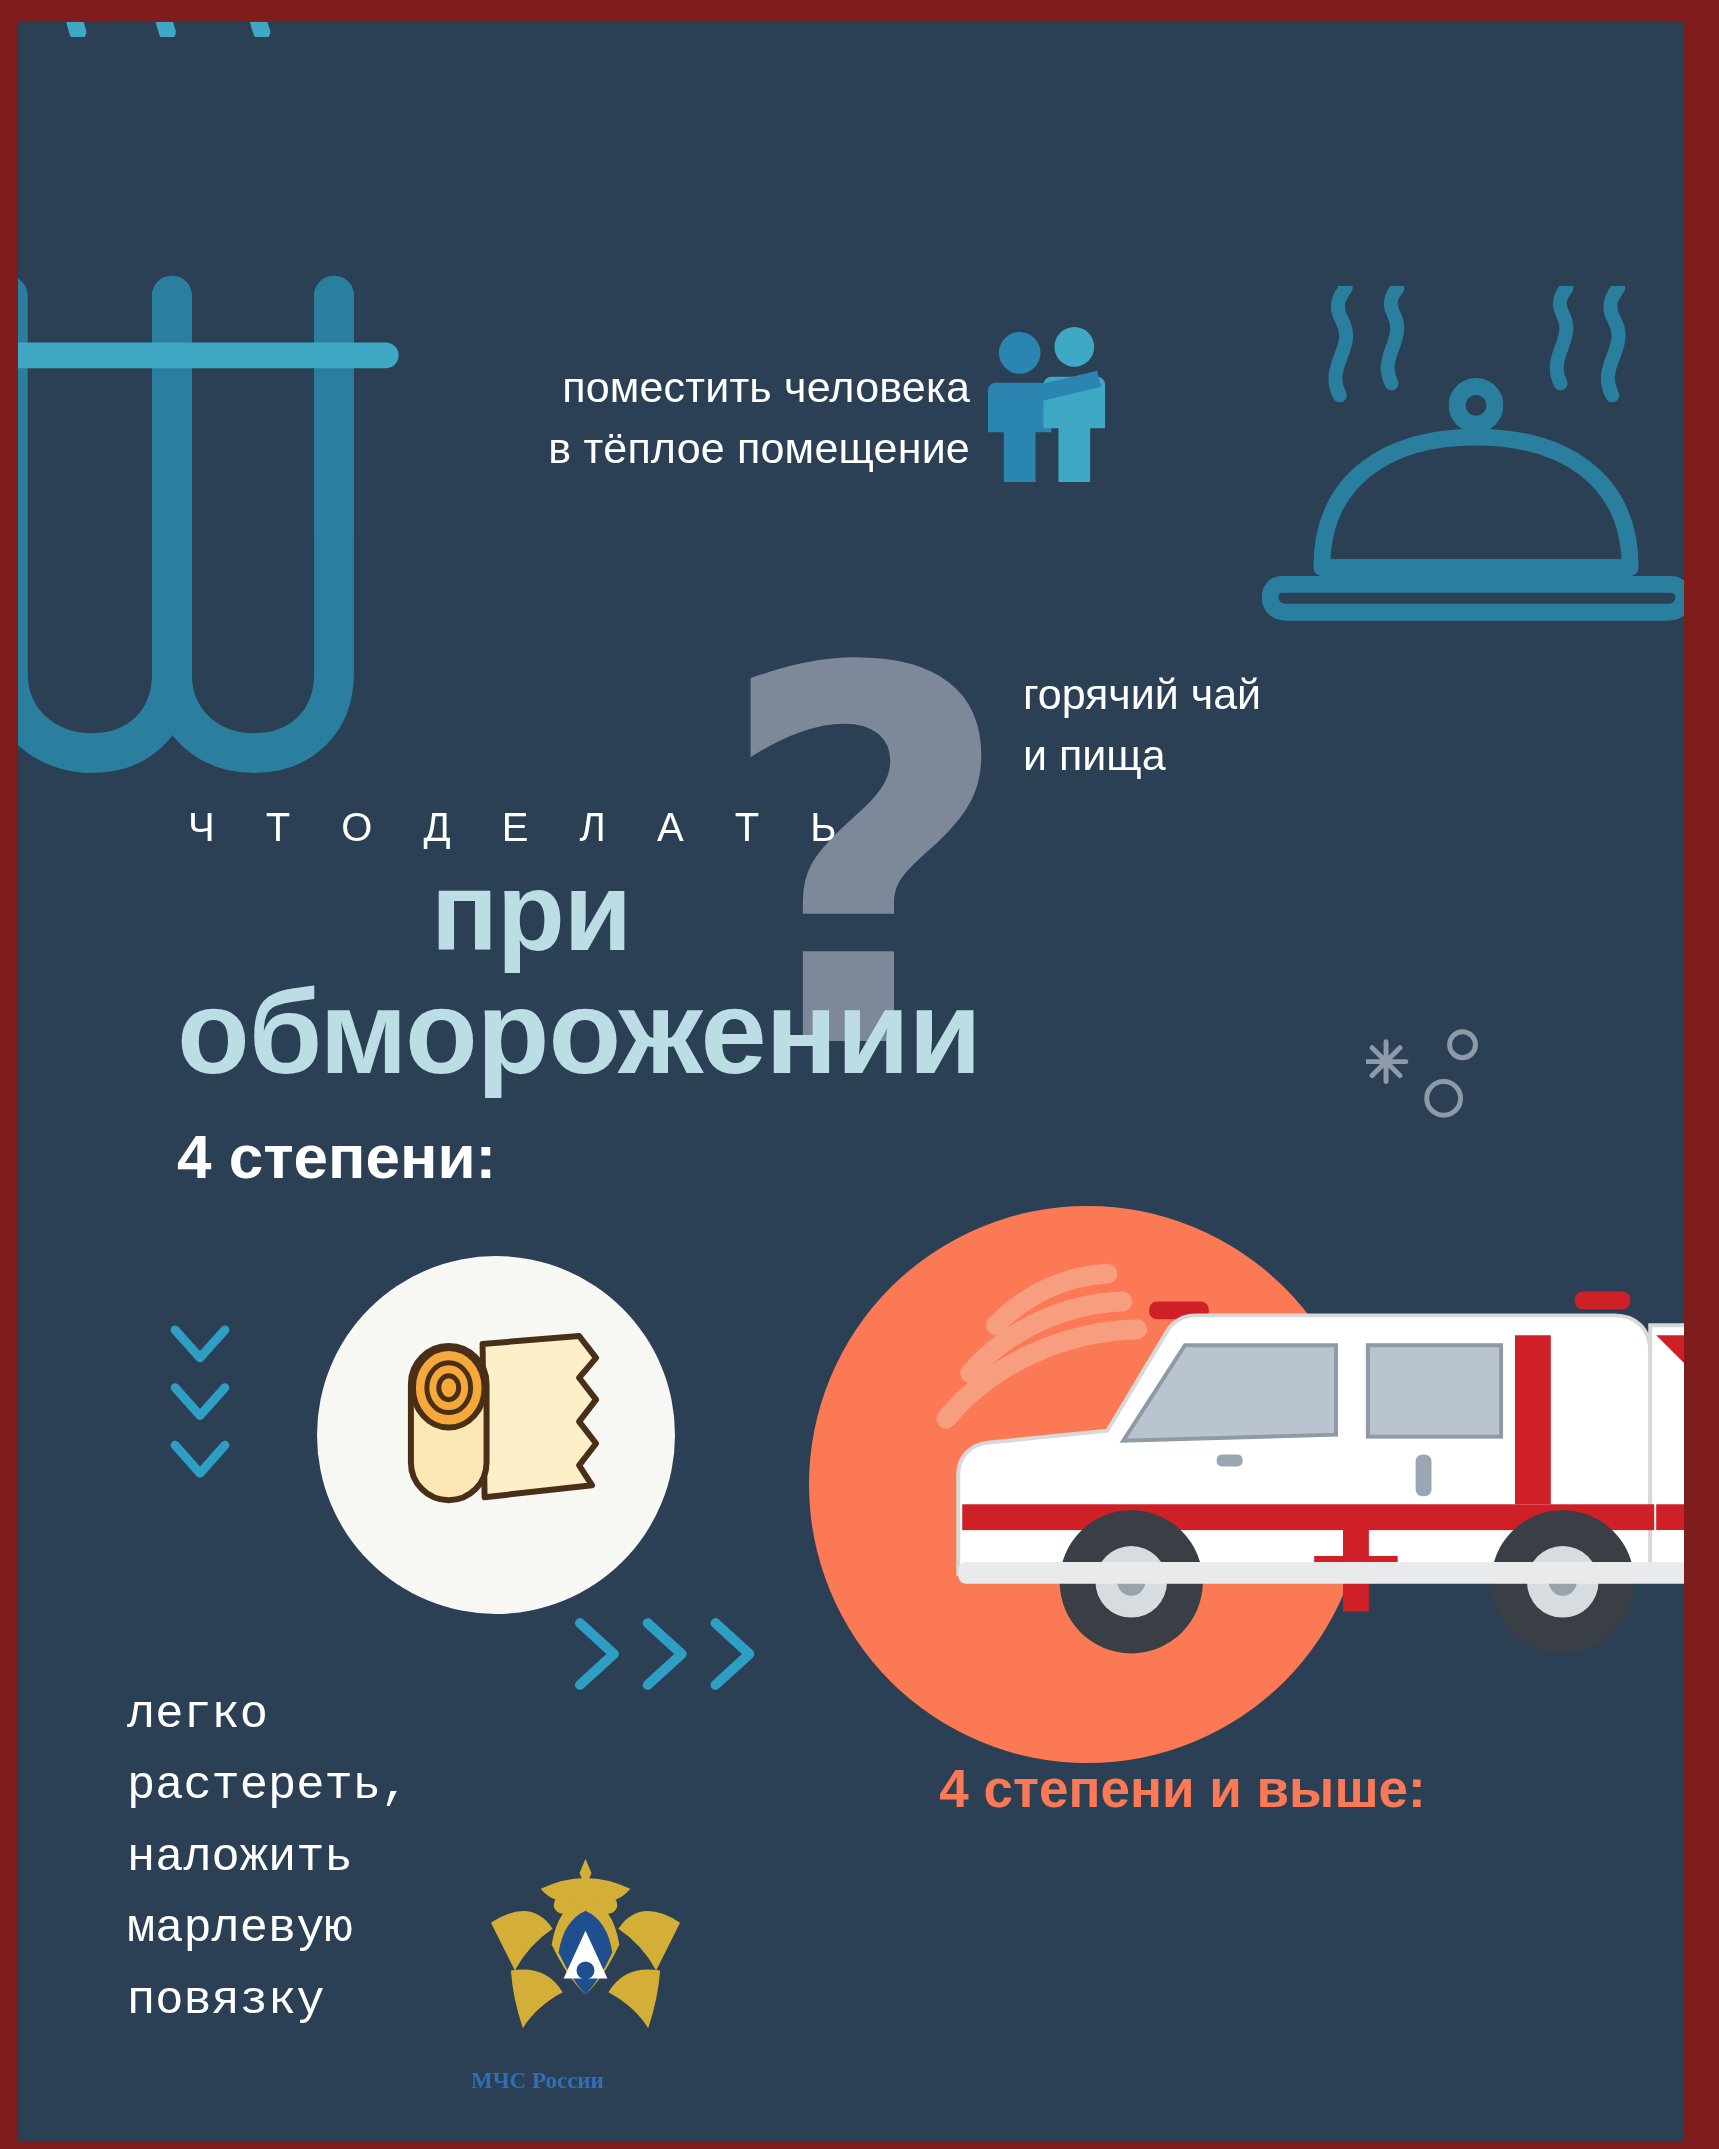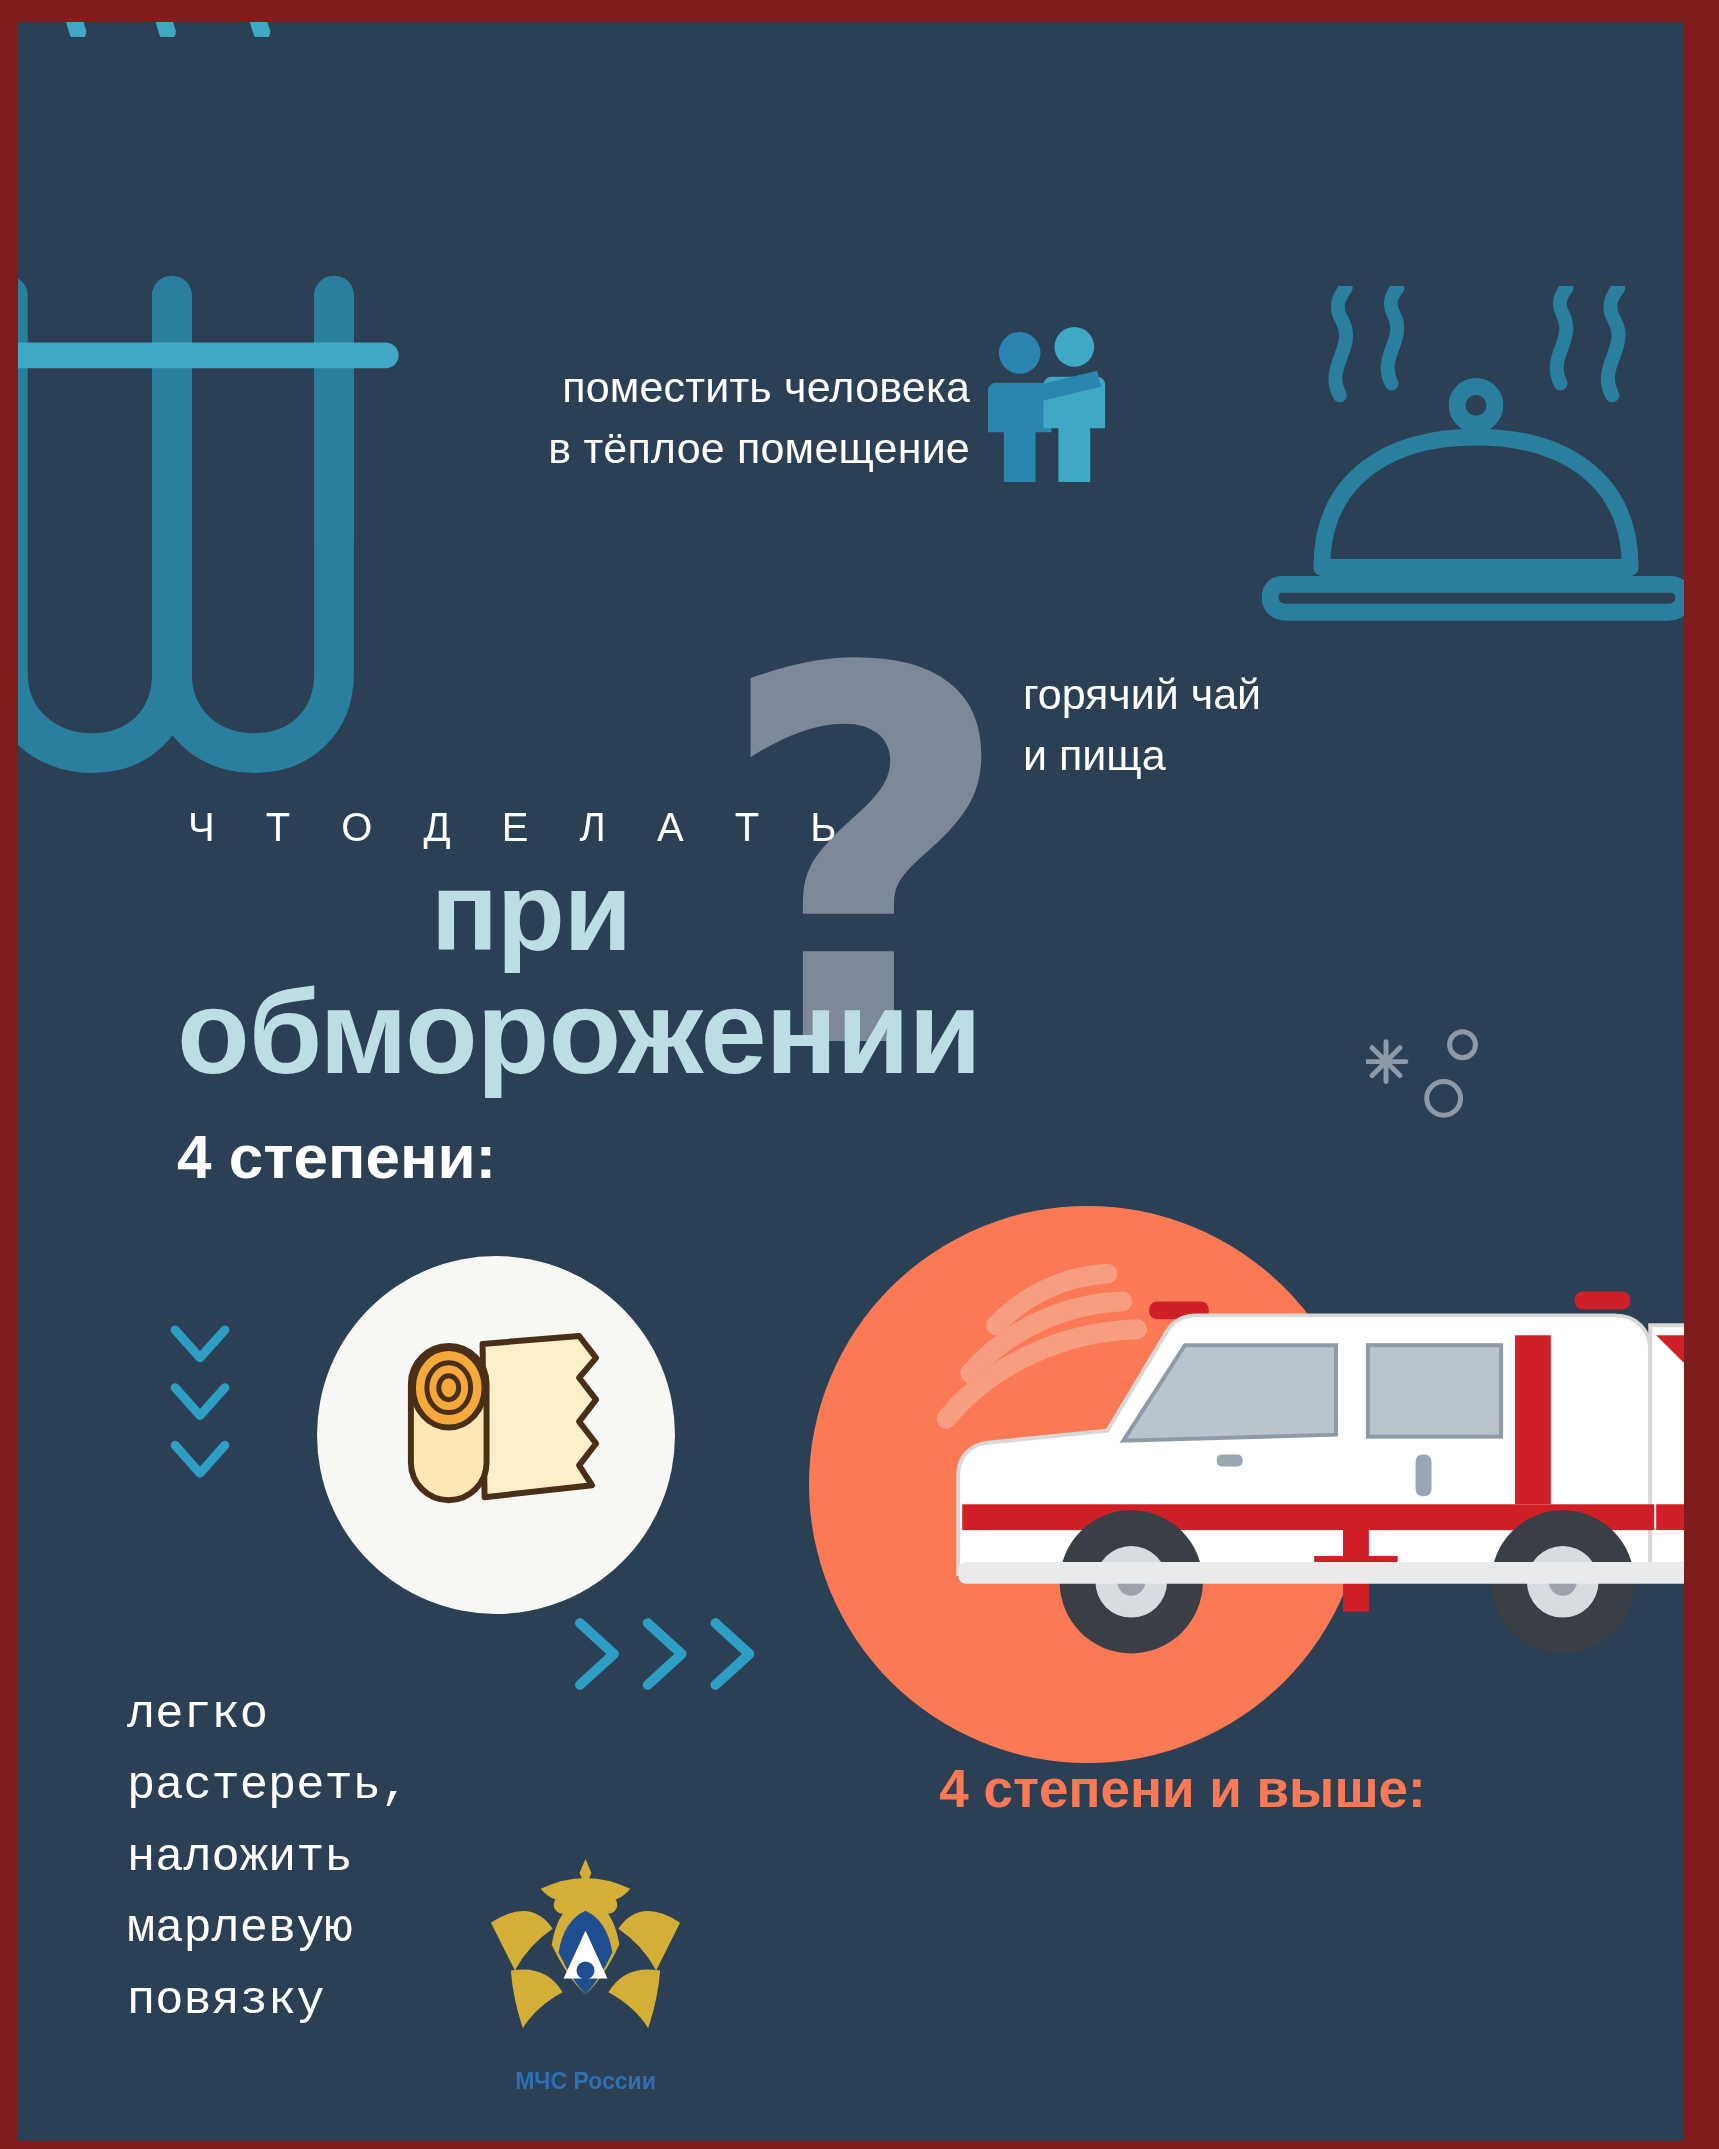--- a/index.html
+++ b/index.html
@@ -229,21 +229,21 @@
     line-height: 1.5;
   }
 
   
   .emblem {
     position: absolute;
     left: 453px;
     top: 1831px;
     width: 229px;
     height: 259px;
-    text-align: center;
+    font-family: Liberation Serif, serif;
   }
   .emblem-caption {
     margin-top: 2px;
     color: #2f6fb5;
     font-size: 23px;
     font-weight: 700;
   }
 </style>
 </head>
 <body>

